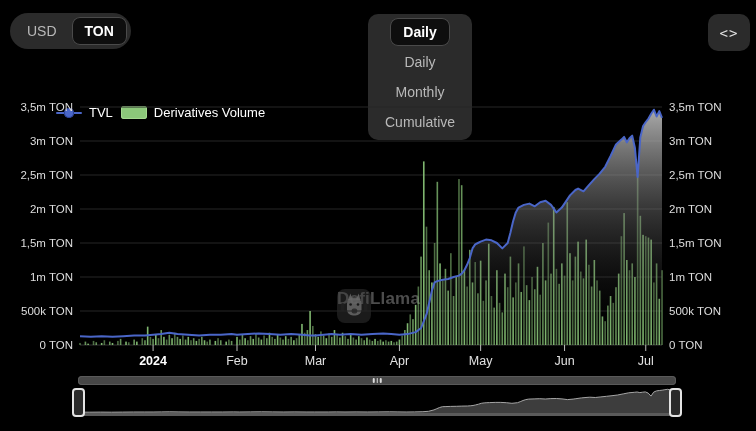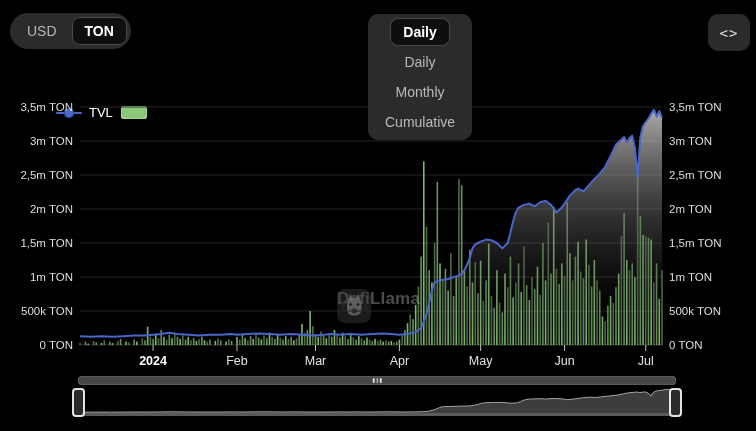--- a/index.html
+++ b/index.html
@@ -64,20 +64,21 @@
   <div class="legend" id="legend">
       <div class="legend-item">
         <span class="marker-line">
           <span class="ln" style="background:#4a66c8"></span>
           <span class="dot" style="background:#4a66c8;box-shadow:0 0 0 1px #2a3f8f inset;"></span>
         </span>
         <span>TVL</span>
       </div>
       <div class="legend-item">
         <span class="marker-swatch" style="background: rgb(140, 200, 122); box-shadow: rgb(164, 217, 143) 0px 0px 0px 1px inset;"></span>
+        <span>Derivatives Volume</span>
       </div>
     </div>
 
   <div class="chart-wrap">
     <div class="watermark">
       <svg width="34" height="34" viewBox="0 0 34 34">
         <rect x="0" y="0" width="34" height="34" rx="8" fill="#6f6f6f" opacity="0.45"></rect>
         <polygon points="11,11 13.5,4.5 15.5,11" fill="#c9c9c9" opacity="0.8"></polygon>
         <polygon points="19,11 21.5,4.5 23.5,11" fill="#c9c9c9" opacity="0.8"></polygon>
         <rect x="10" y="8.5" width="14.5" height="18" rx="6" fill="#bdbdbd" opacity="0.85"></rect>

